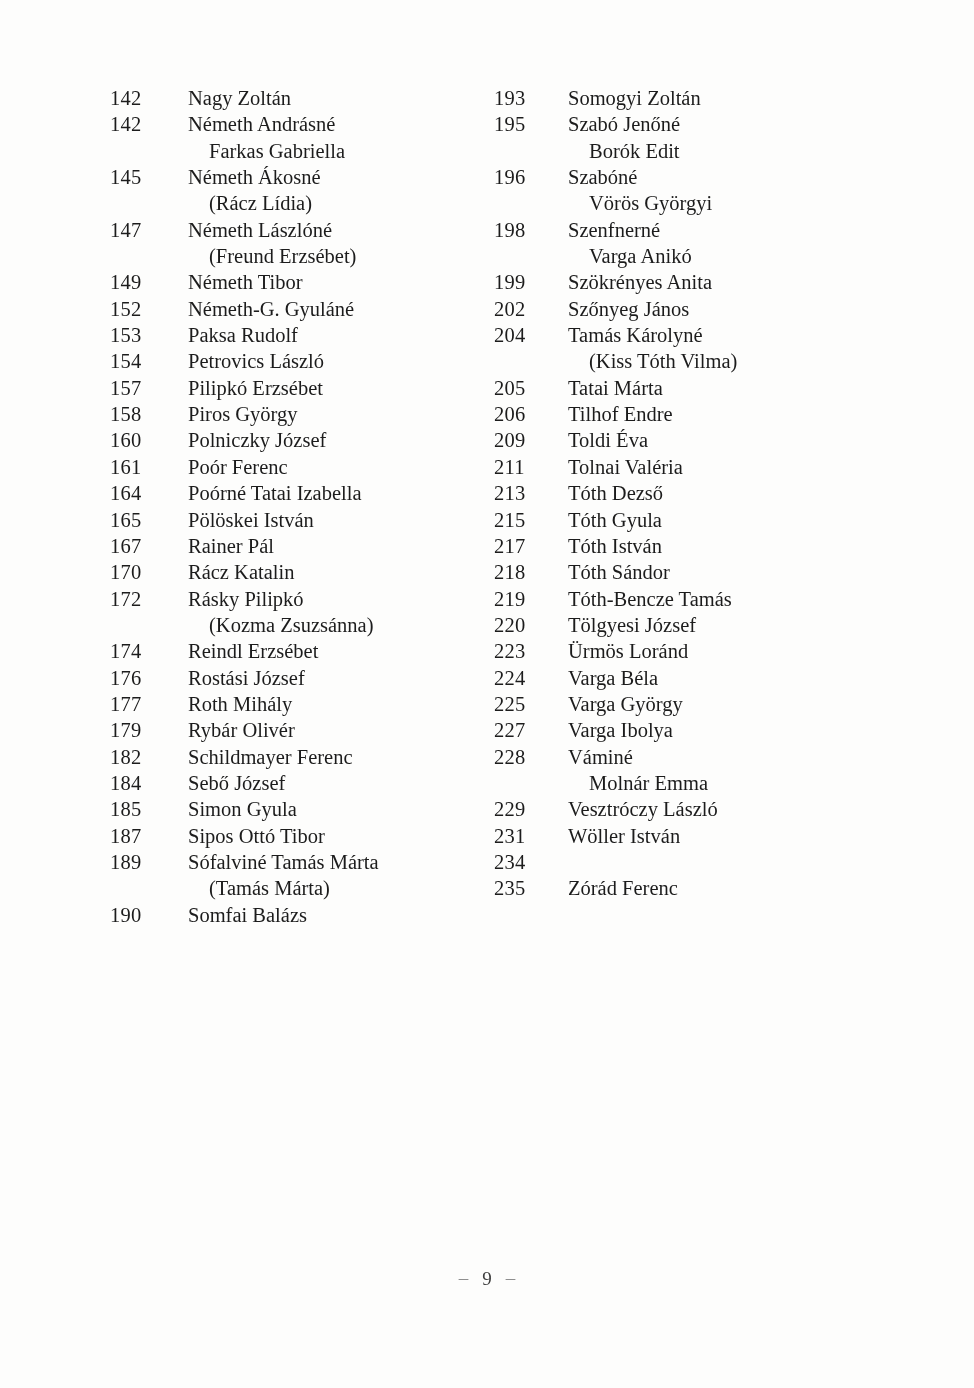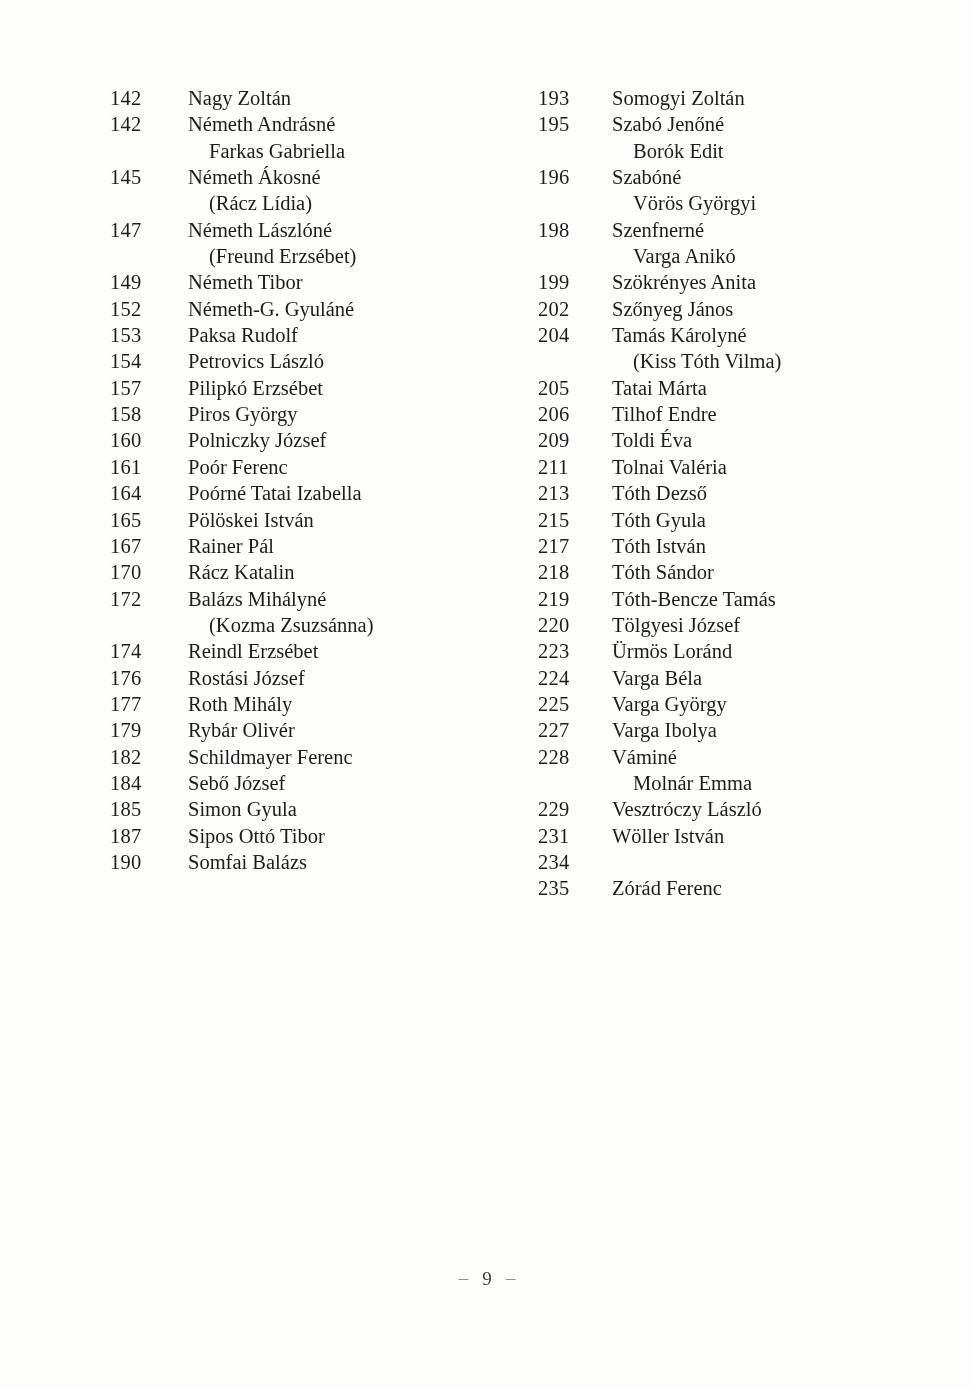--- a/index.html
+++ b/index.html
@@ -23,21 +23,21 @@
     position: absolute;
     top: 85px;
   }
   .col-left  { left: 110px; width: 382px; }
   .col-right { left: 494px; width: 382px; }
   .entry { display: flex; align-items: flex-start; }
   .num {
     flex: 0 0 78px;
     letter-spacing: 0.3px;
   }
-  .col-right .num { flex-basis: 74px; margin-left: 44px; }
+  .col-right .num { flex-basis: 74px; }
   .names { flex: 1 1 auto; }
   .sub { padding-left: 21px; }
   .footer {
     position: absolute;
     top: 1266px;
     left: 0;
     width: 100%;
     text-align: center;
     font-size: 19px;
     color: #3f3f3f;
@@ -150,21 +150,21 @@
       </div>
       <div class="entry">
         <span class="num">170</span>
         <div class="names">
           <div class="main">Rácz Katalin</div>
         </div>
       </div>
       <div class="entry">
         <span class="num">172</span>
         <div class="names">
-          <div class="main">Balázs Mihályné</div>
+          <div class="main">Rásky Pilipkó</div>
           <div class="sub">(Kozma Zsuzsánna)</div>
         </div>
       </div>
       <div class="entry">
         <span class="num">174</span>
         <div class="names">
           <div class="main">Reindl Erzsébet</div>
         </div>
       </div>
       <div class="entry">
@@ -200,20 +200,27 @@
       <div class="entry">
         <span class="num">185</span>
         <div class="names">
           <div class="main">Simon Gyula</div>
         </div>
       </div>
       <div class="entry">
         <span class="num">187</span>
         <div class="names">
           <div class="main">Sipos Ottó Tibor</div>
+        </div>
+      </div>
+      <div class="entry">
+        <span class="num">189</span>
+        <div class="names">
+          <div class="main">Sófalviné Tamás Márta</div>
+          <div class="sub">(Tamás Márta)</div>
         </div>
       </div>
       <div class="entry">
         <span class="num">190</span>
         <div class="names">
           <div class="main">Somfai Balázs</div>
         </div>
       </div>
     </div>
 

